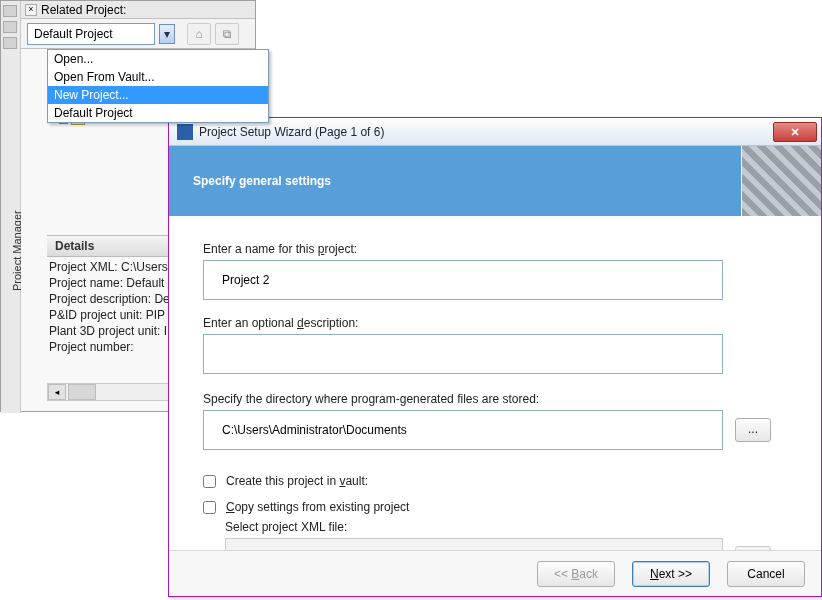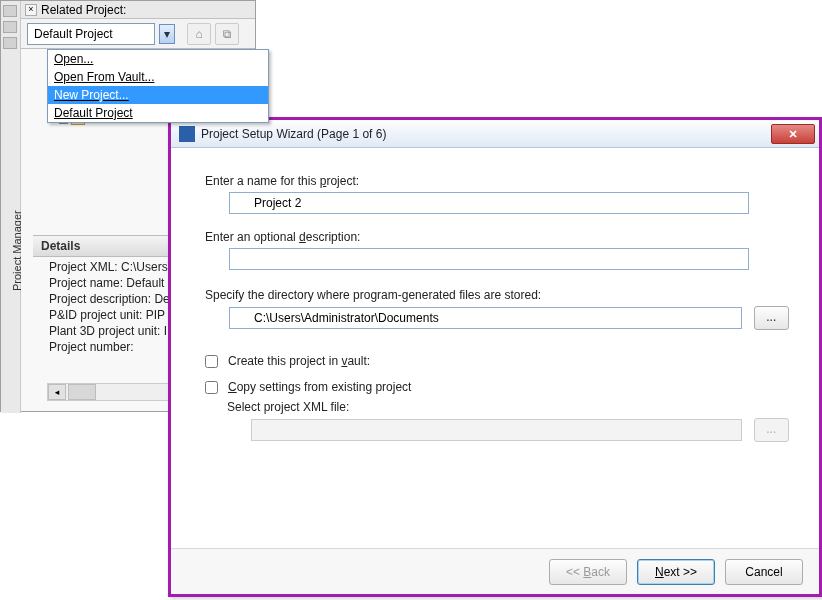--- a/index.html
+++ b/index.html
@@ -14,60 +14,60 @@
 
   .pm-content { position: absolute; left: 20px; top: 0; right: 0; bottom: 0; background: #f8f8f8; }
   .pm-titlebar { display: flex; align-items: center; height: 18px; padding: 0 4px; background: #e9e9e9; border-bottom: 1px solid #c0c0c0; }
   .pm-close { width: 12px; height: 12px; background: #f5f5f5; border: 1px solid #aaa; margin-right: 4px; text-align: center; line-height: 9px; font-size: 9px; }
 
   .pm-toolbar { display: flex; align-items: center; height: 30px; padding: 2px 6px; background: #f3f3f3; border-bottom: 1px solid #c0c0c0; gap: 4px; }
   .pm-combo { display: flex; align-items: center; background: #fff; border: 1px solid #7e9db9; height: 22px; padding: 0 6px; width: 128px; justify-content: space-between; }
   .pm-combo-btn { width: 16px; height: 20px; background: linear-gradient(#e6eefb,#b8d0ef); border: 1px solid #6a8ec6; display: flex; align-items: center; justify-content: center; color: #234; }
   .pm-tool-icon { width: 24px; height: 22px; background: #f0f0f0; border: 1px solid #ccc; border-radius: 2px; display: flex; align-items: center; justify-content: center; color: #888; }
 
-  .pm-dropdown { position: absolute; left: 26px; top: 48px; width: 222px; background: #fff; border: 1px solid #7e9db9; box-shadow: 2px 2px 3px rgba(0,0,0,.25); z-index: 5; text-decoration: underline; }
+  .pm-dropdown { position: absolute; left: 26px; top: 48px; width: 222px; background: #fff; border: 1px solid #7e9db9; box-shadow: 2px 2px 3px rgba(0,0,0,.25); z-index: 5; }
   .pm-dropdown-item { padding: 2px 6px; cursor: default; }
   .pm-dropdown-item.selected { background: #3399ff; color: #fff; }
 
   .pm-tree { position: absolute; left: 26px; top: 110px; right: 6px; font-size: 12px; line-height: 16px; color: #222; }
   .tree-row { display: flex; align-items: center; gap: 3px; }
   .tree-indent-1 { padding-left: 12px; }
   .tree-indent-2 { padding-left: 26px; }
   .tree-icon { width: 14px; height: 12px; background: #efe3b5; border: 1px solid #c0a030; }
   .tree-toggle { width: 9px; height: 9px; border: 1px solid #888; text-align: center; line-height: 7px; font-size: 9px; }
 
-  .pm-details-hdr { position: absolute; left: 12px; right: 0; top: 234px; background: linear-gradient(#f4f4f4,#dcdcdc); border-top: 1px solid #bbb; border-bottom: 1px solid #bbb; padding: 3px 8px; font-weight: bold; color: #333; }
+  .pm-details-hdr { position: absolute; left: 26px; right: 0; top: 234px; background: linear-gradient(#f4f4f4,#dcdcdc); border-top: 1px solid #bbb; border-bottom: 1px solid #bbb; padding: 3px 8px; font-weight: bold; color: #333; }
   .pm-details-body { position: absolute; left: 28px; right: 6px; top: 258px; font-size: 12px; color: #222; line-height: 16px; }
   .pm-scroll { position: absolute; left: 26px; right: 6px; bottom: 10px; height: 18px; background: #efefef; border: 1px solid #ccc; display: flex; }
   .pm-scroll-btn { width: 18px; height: 16px; background: #e2e2e2; border: 1px solid #bdbdbd; text-align: center; line-height: 14px; font-size: 9px; }
   .pm-scroll-thumb { width: 28px; height: 16px; background: #d8d8d8; border: 1px solid #bdbdbd; margin-left: 2px; }
 
   
-  .wizard { position: absolute; left: 168px; top: 117px; width: 654px; height: 480px; background: #fff; border: 3px solid #a21caf; box-shadow: 2px 2px 4px rgba(0,0,0,.18); }
+  .wizard { position: absolute; left: 168px; top: 117px; width: 654px; height: 480px; background: #fff; border: 1px solid #a21caf; box-shadow: 2px 2px 4px rgba(0,0,0,.18); }
   .wizard-titlebar { height: 28px; background: linear-gradient(#fefefe,#dfe9f5); border-bottom: 1px solid #b4c7df; display: flex; align-items: center; justify-content: space-between; padding: 0 4px 0 8px; }
   .wizard-app-icon { width: 16px; height: 16px; background: #2b5faa; display: inline-block; margin-right: 6px; }
   .wizard-title { display: flex; align-items: center; color: #223; }
   .wizard-close { width: 44px; height: 20px; background: linear-gradient(#e58a84,#c8403a); border: 1px solid #9b2b25; border-radius: 2px; color: #fff; text-align: center; line-height: 18px; font-size: 11px; font-weight: bold; }
 
   .wizard-banner { height: 70px; background: #589fd9; display: flex; align-items: center; justify-content: space-between; padding: 0 0 0 24px; color: #fff; font-size: 19px; font-weight: bold; }
   .wizard-banner-img { width: 80px; height: 70px; background:
      repeating-linear-gradient(45deg,#9aa0a8 0 6px,#c4cad1 6px 12px); border-left: 1px solid #fff; }
 
   .wizard-body { padding: 20px 30px 10px 34px; color: #222; }
   .field-label { margin-top: 6px; margin-bottom: 4px; }
-  .field-input { width: 520px; height: 22px; border: 1px solid #8faed1; padding: 2px 24px; font-size: 12px; background: #fff; margin-left: 24px; }
+  .field-input { width: 520px; height: 40px; border: 1px solid #8faed1; padding: 2px 18px; font-size: 12px; background: #fff; }
   .field-row { display: flex; align-items: center; gap: 12px; }
   .browse-btn { width: 36px; height: 24px; border: 1px solid #adadad; background: linear-gradient(#fdfdfd,#e7e7e7); border-radius: 3px; text-align: center; line-height: 20px; }
   .browse-btn.disabled { color: #aaa; border-color: #ccc; background: #f3f3f3; }
   .chk-row { display: flex; align-items: center; gap: 10px; margin-top: 24px; }
   .chk-row input { margin: 0; }
   .sub-indent { margin-left: 22px; margin-top: 6px; }
   .field-input.disabled { background: #f3f3f3; color: #999; border-color: #ccc; }
 
-  .wizard-footer { position: absolute; bottom: 0; left: 0; right: 0; height: 46px; border-top: 1px solid #d8d8d8; display: flex; align-items: center; justify-content: flex-end; gap: 10px; padding-right: 16px; background: #f7f7f7; }
+  .wizard-footer { position: absolute; bottom: 0; left: 0; right: 0; height: 46px; border-top: 1px solid #d8d8d8; display: flex; align-items: center; justify-content: flex-end; gap: 17px; padding-right: 16px; background: #f7f7f7; }
   .wiz-btn { min-width: 78px; height: 26px; border: 1px solid #adadad; background: linear-gradient(#fdfdfd,#e7e7e7); border-radius: 3px; padding: 0 12px; text-align: center; line-height: 24px; cursor: default; }
   .wiz-btn.disabled { color: #9a9a9a; }
   .wiz-btn.primary { border-color: #3c7fb1; box-shadow: 0 0 0 1px #a9d1f0 inset; }
 
   .under { text-decoration: underline; }
 </style>
 </head>
 <body>
 
 <div class="pm-panel">
@@ -132,20 +132,24 @@
 
 <div class="wizard">
   <div class="wizard-titlebar">
     <div class="wizard-title">
       <span class="wizard-app-icon"></span>
       <span>Project Setup Wizard (Page 1 of 6)</span>
     </div>
     <div class="wizard-close">✕</div>
   </div>
 
+  <div class="wizard-banner">
+    <span>Specify general settings</span>
+    <div class="wizard-banner-img"></div>
+  </div>
 
   <div class="wizard-body">
 
     <div class="field-label">
       <span>Enter a name for this </span><span class="under">p</span><span>roject:</span>
     </div>
     <input class="field-input" value="Project 2" style="">
 
     <div class="field-label" style="margin-top:16px">
       <span>Enter an optional </span><span class="under">d</span><span>escription:</span>

